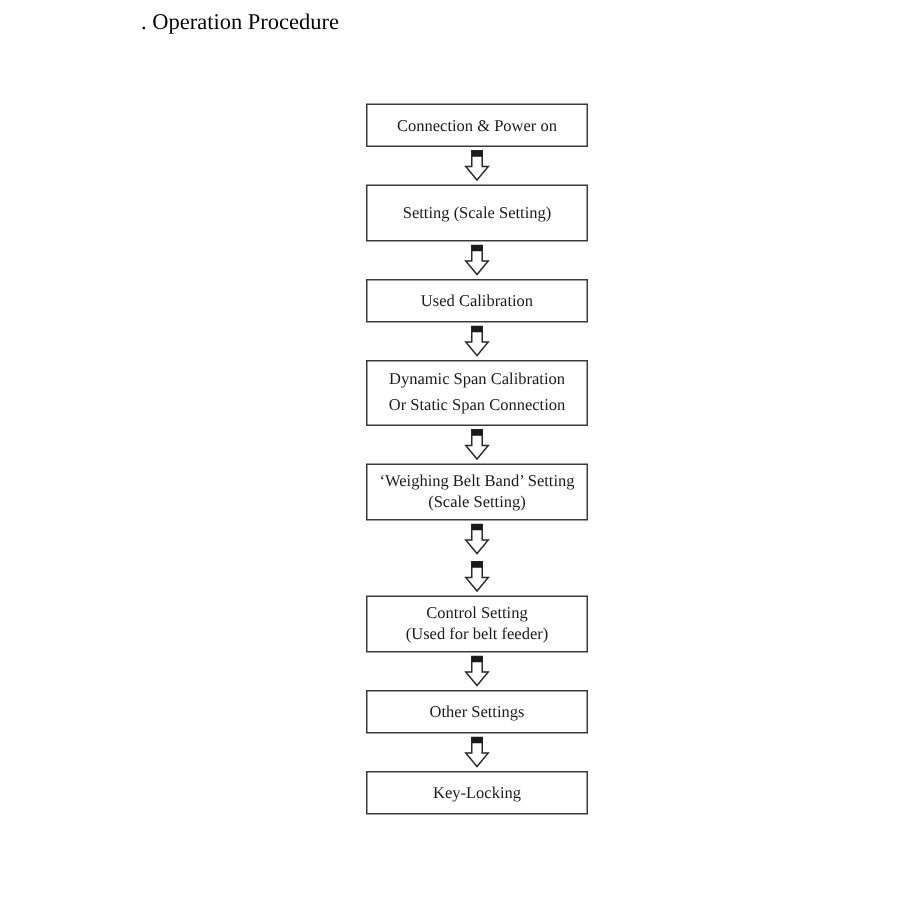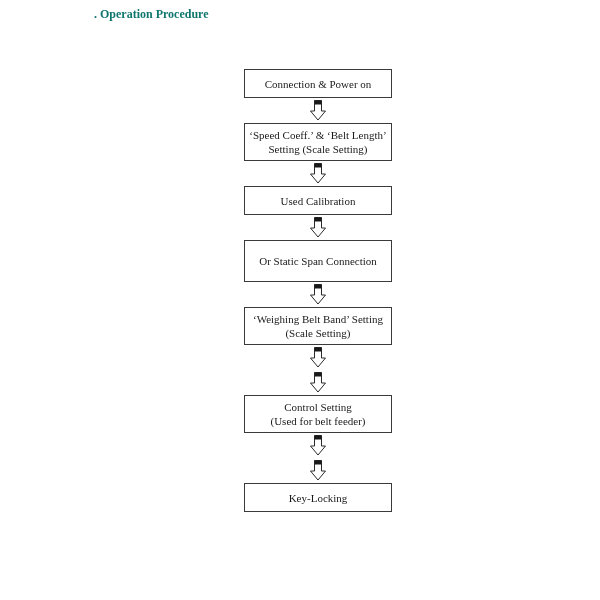--- a/index.html
+++ b/index.html
@@ -9,23 +9,23 @@
     background: #ffffff;
     position: relative;
     font-family: "Liberation Serif", serif;
     color: #1a1a1a;
     overflow: hidden;
   }
   .page-title {
     position: absolute;
     left: 94px;
     top: 7px;
-    font-size: 12px;
-    font-weight: bold;
-    color: #0f766e;
+    font-size: 15px;
+    font-weight: normal;
+    color: #000000;
     white-space: nowrap;
   }
   .flow {
     position: absolute;
     left: 244px;
     top: 69px;
     width: 148px;
     display: flex;
     flex-direction: column;
     align-items: center;
@@ -66,39 +66,39 @@
     <div class="node">
       <div class="node-line">Connection &amp; Power on</div>
     </div>
     <div class="arrow">
       <svg width="18" height="21" viewBox="0 0 18 21">
         <path d="M5.5 0.5 H12.5 V11 H16.5 L9 20 L1.5 11 H5.5 Z" fill="#ffffff" stroke="#2a2a2a" stroke-width="1" stroke-linejoin="miter"></path>
         <rect x="5.5" y="0.5" width="7" height="4" fill="#1a1a1a"></rect>
       </svg>
     </div>
     <div class="node lines-2">
-      <div class="node-line">‘Speed Coeff.’ &amp; ‘Belt Length’</div>
       <div class="node-line">Setting (Scale Setting)</div>
     </div>
     <div class="arrow">
       <svg width="18" height="21" viewBox="0 0 18 21">
         <path d="M5.5 0.5 H12.5 V11 H16.5 L9 20 L1.5 11 H5.5 Z" fill="#ffffff" stroke="#2a2a2a" stroke-width="1" stroke-linejoin="miter"></path>
         <rect x="5.5" y="0.5" width="7" height="4" fill="#1a1a1a"></rect>
       </svg>
     </div>
     <div class="node">
       <div class="node-line">Used Calibration</div>
     </div>
     <div class="arrow">
       <svg width="18" height="21" viewBox="0 0 18 21">
         <path d="M5.5 0.5 H12.5 V11 H16.5 L9 20 L1.5 11 H5.5 Z" fill="#ffffff" stroke="#2a2a2a" stroke-width="1" stroke-linejoin="miter"></path>
         <rect x="5.5" y="0.5" width="7" height="4" fill="#1a1a1a"></rect>
       </svg>
     </div>
     <div class="node lines-2 tall">
+      <div class="node-line">Dynamic Span Calibration</div>
       <div class="node-line">Or Static Span Connection</div>
     </div>
     <div class="arrow">
       <svg width="18" height="21" viewBox="0 0 18 21">
         <path d="M5.5 0.5 H12.5 V11 H16.5 L9 20 L1.5 11 H5.5 Z" fill="#ffffff" stroke="#2a2a2a" stroke-width="1" stroke-linejoin="miter"></path>
         <rect x="5.5" y="0.5" width="7" height="4" fill="#1a1a1a"></rect>
       </svg>
     </div>
     <div class="node lines-2">
       <div class="node-line">‘Weighing Belt Band’ Setting</div>
@@ -119,20 +119,23 @@
     <div class="node lines-2">
       <div class="node-line">Control Setting</div>
       <div class="node-line">(Used for belt feeder)</div>
     </div>
     <div class="arrow">
       <svg width="18" height="21" viewBox="0 0 18 21">
         <path d="M5.5 0.5 H12.5 V11 H16.5 L9 20 L1.5 11 H5.5 Z" fill="#ffffff" stroke="#2a2a2a" stroke-width="1" stroke-linejoin="miter"></path>
         <rect x="5.5" y="0.5" width="7" height="4" fill="#1a1a1a"></rect>
       </svg>
     </div>
+    <div class="node">
+      <div class="node-line">Other Settings</div>
+    </div>
     <div class="arrow">
       <svg width="18" height="21" viewBox="0 0 18 21">
         <path d="M5.5 0.5 H12.5 V11 H16.5 L9 20 L1.5 11 H5.5 Z" fill="#ffffff" stroke="#2a2a2a" stroke-width="1" stroke-linejoin="miter"></path>
         <rect x="5.5" y="0.5" width="7" height="4" fill="#1a1a1a"></rect>
       </svg>
     </div>
     <div class="node">
       <div class="node-line">Key-Locking</div>
     </div>
   </div>

